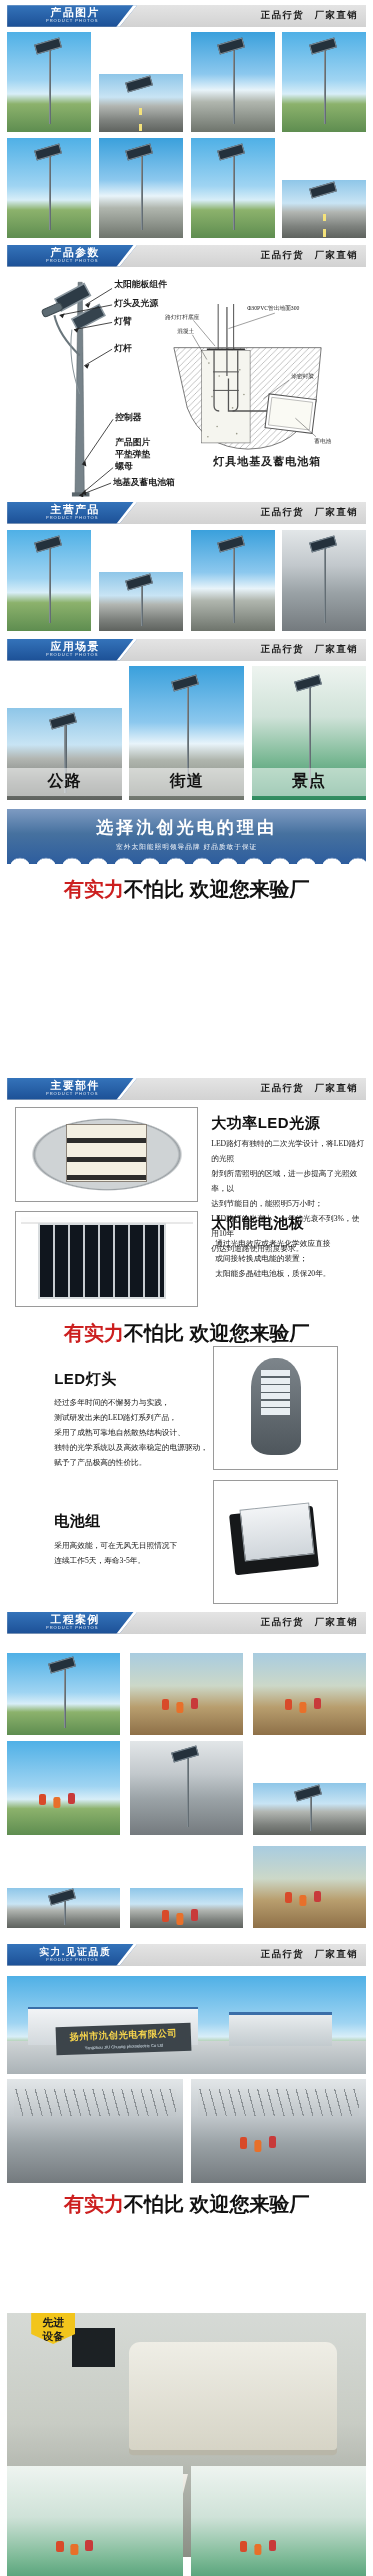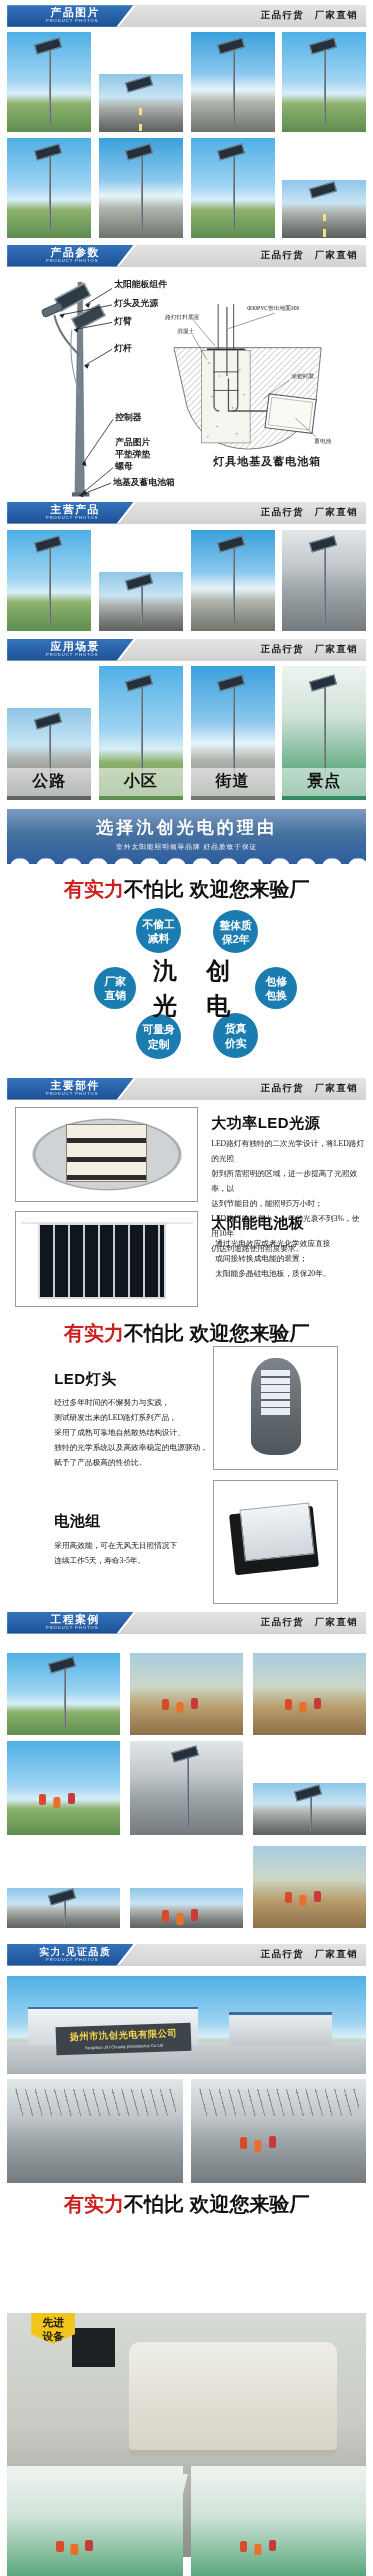--- a/index.html
+++ b/index.html
@@ -261,57 +261,38 @@
       <div class="bt">应用场景</div>
       <div class="bs">PRODUCT PHOTOS</div>
     </div>
     <div class="banner-tag">正品行货　厂家直销</div>
   </section>
 
   <section class="row" style="top:666px;height:134px">
     <div class="ph sc-road pole">
       <div class="scene-label">公路</div>
     </div>
-    <div class="ph sc-sky pole">
-      <div class="scene-label">小区</div>
-    </div>
     <div class="ph sc-sky2 pole">
       <div class="scene-label">街道</div>
     </div>
     <div class="ph sc-clean pole">
       <div class="scene-label">景点</div>
     </div>
   </section>
 
   <section class="reasons" style="top:809px">
     <div class="reasons-title">选择氿创光电的理由</div>
     <div class="reasons-sub">室外太阳能照明领导品牌 好品质敢于保证</div>
     <div class="scallops"></div>
   </section>
 
   <div class="headline" style="top:876px">
     <span class="red">有实力</span><span>不怕比 欢迎您来验厂</span>
   </div>
 
-  <section style="top:905px;height:160px">
-    <div class="circle" style="left:129px;top:3.1px;width:45px;height:45px">不偷工
-减料</div>
-    <div class="circle" style="left:206px;top:5.2px;width:45px;height:43px">整体质
-保2年</div>
-    <div class="circle" style="left:87px;top:62px;width:42px;height:42px">厂家
-直销</div>
-    <div class="circle" style="left:248px;top:62px;width:42px;height:42px">包修
-包换</div>
-    <div class="circle" style="left:129px;top:109px;width:45px;height:45px">可量身
-定制</div>
-    <div class="circle" style="left:206px;top:108px;width:45px;height:45px">货真
-价实</div>
-    <div class="brand" style="left:135px;top:49px;width:110px">氿 创
-光 电</div>
-  </section>
 
   <section class="banner" style="top:1078px">
     <div class="banner-strip"></div>
     <div class="banner-blue">
       <div class="bt">主要部件</div>
       <div class="bs">PRODUCT PHOTOS</div>
     </div>
     <div class="banner-tag">正品行货　厂家直销</div>
   </section>
 

